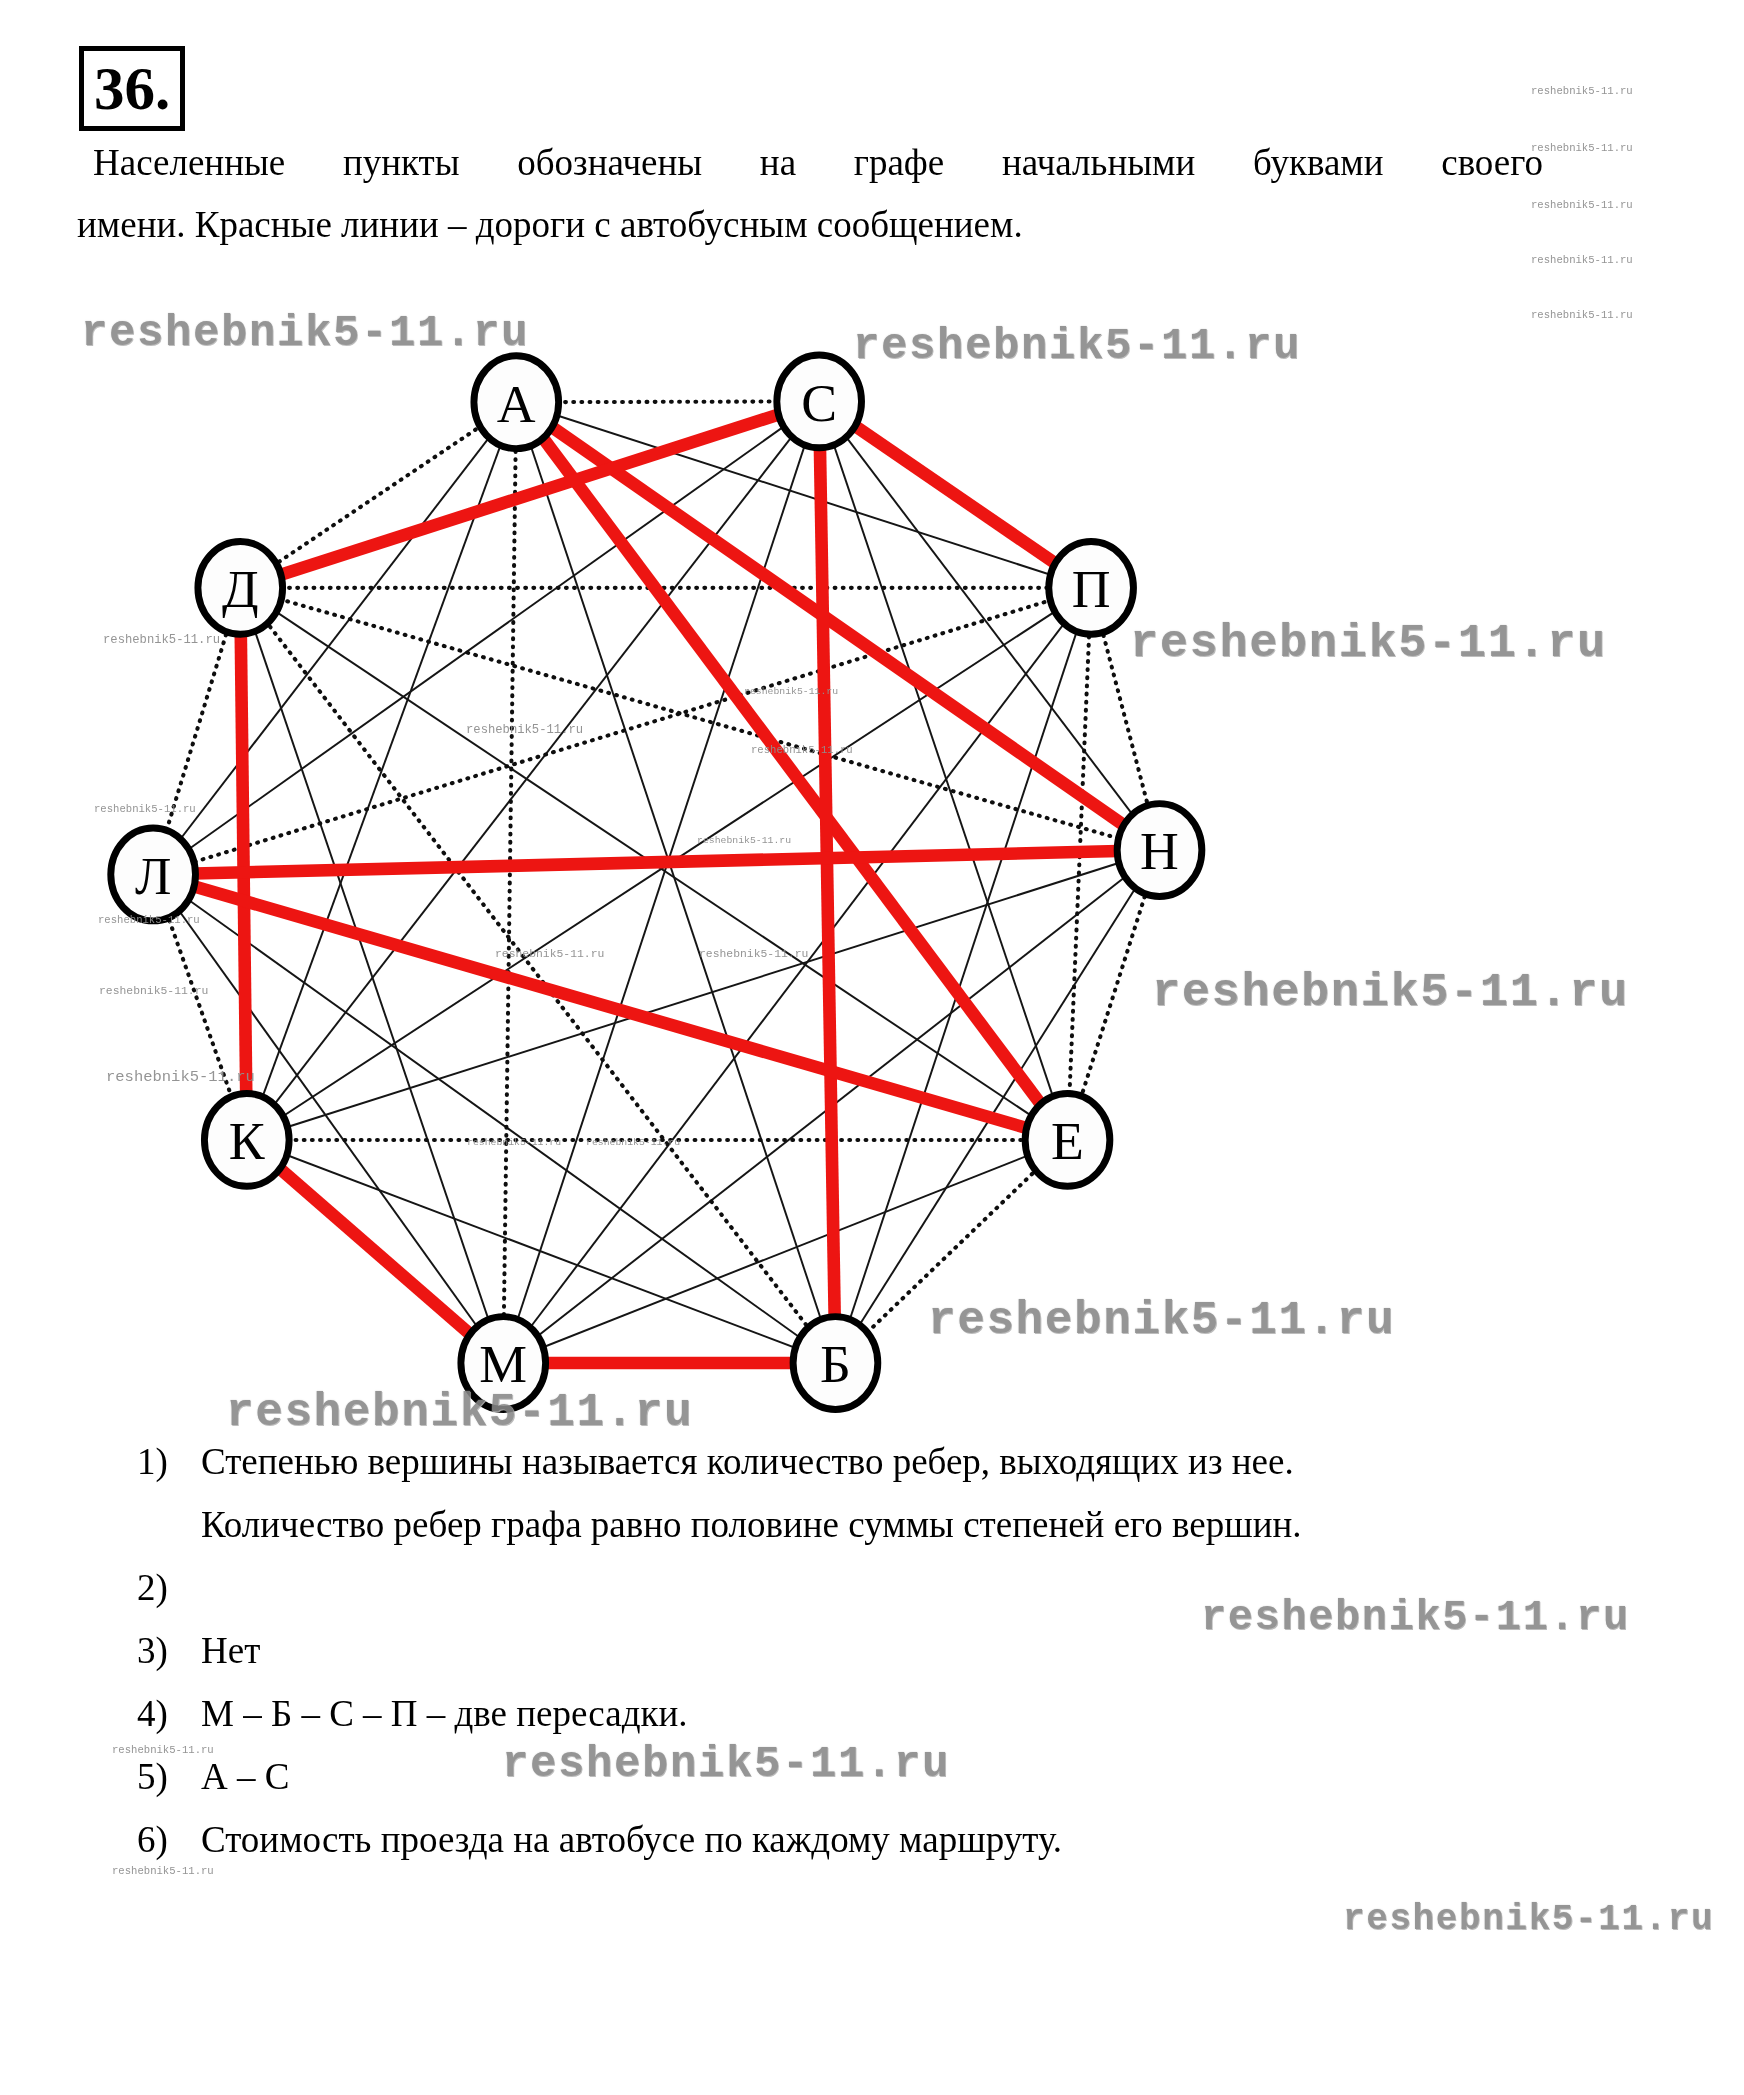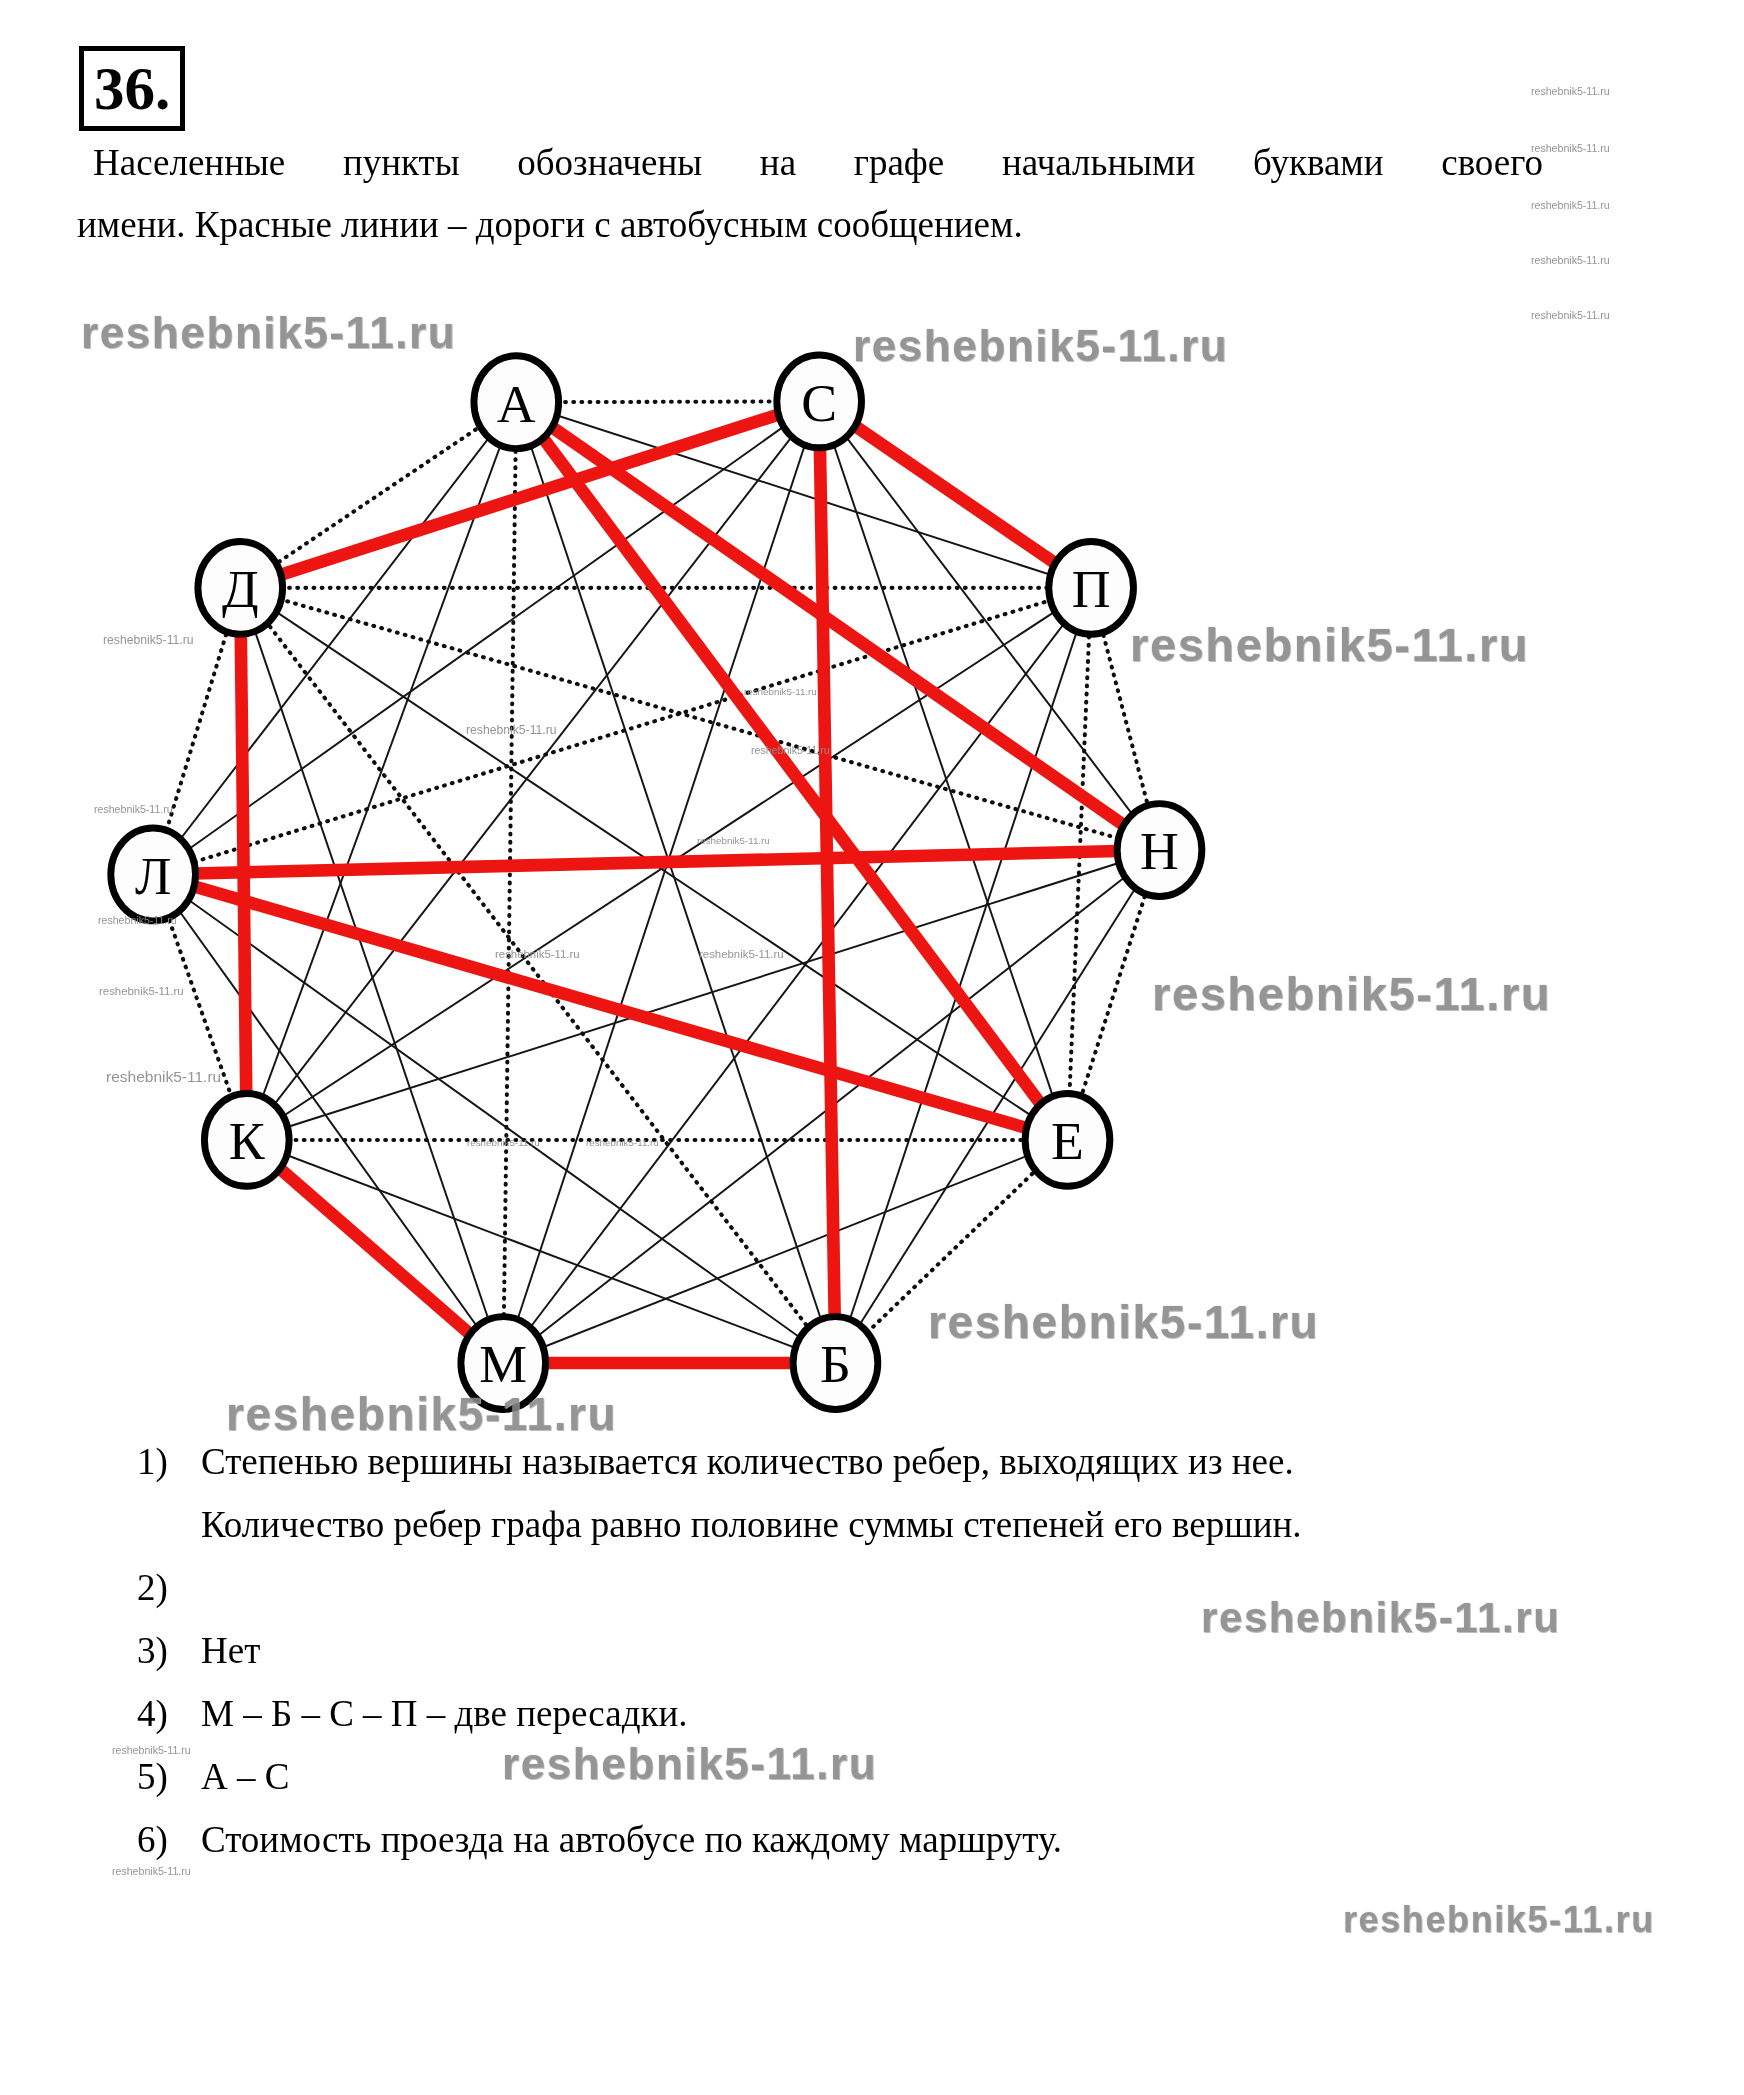--- a/index.html
+++ b/index.html
@@ -31,21 +31,21 @@
     position:absolute; left:0; top:0; width:1745px; height:2095px;
     z-index:1;
   }
   .edge-solid  { stroke:#151515; stroke-width:2.4; }
   .edge-dotted { stroke:#0e0e0e; stroke-width:5; stroke-dasharray:1 9; stroke-linecap:round; }
   .edge-red    { stroke-width:15.5; }
   .node-circle { fill:#fdfdfd; stroke:#000; stroke-width:8.5; }
   .node-label  { font-family:"Liberation Serif","DejaVu Serif",serif; font-size:66px; fill:#000; }
   .wm {
     position:absolute; white-space:nowrap;
-    font-family:Liberation Sans, sans-serif;
+    font-family:Liberation Mono, monospace;
     z-index:2;
   }
   .wm.large {
     font-weight:bold; color:#878787;
     letter-spacing:1.6px;
     text-shadow:0 0 1.6px #c6c6c6, 0.8px 0.8px 0 #b0b0b0;
     opacity:.88;
   }
   .wm.small { color:#8f8f8f; opacity:.95; }
   .answers {

